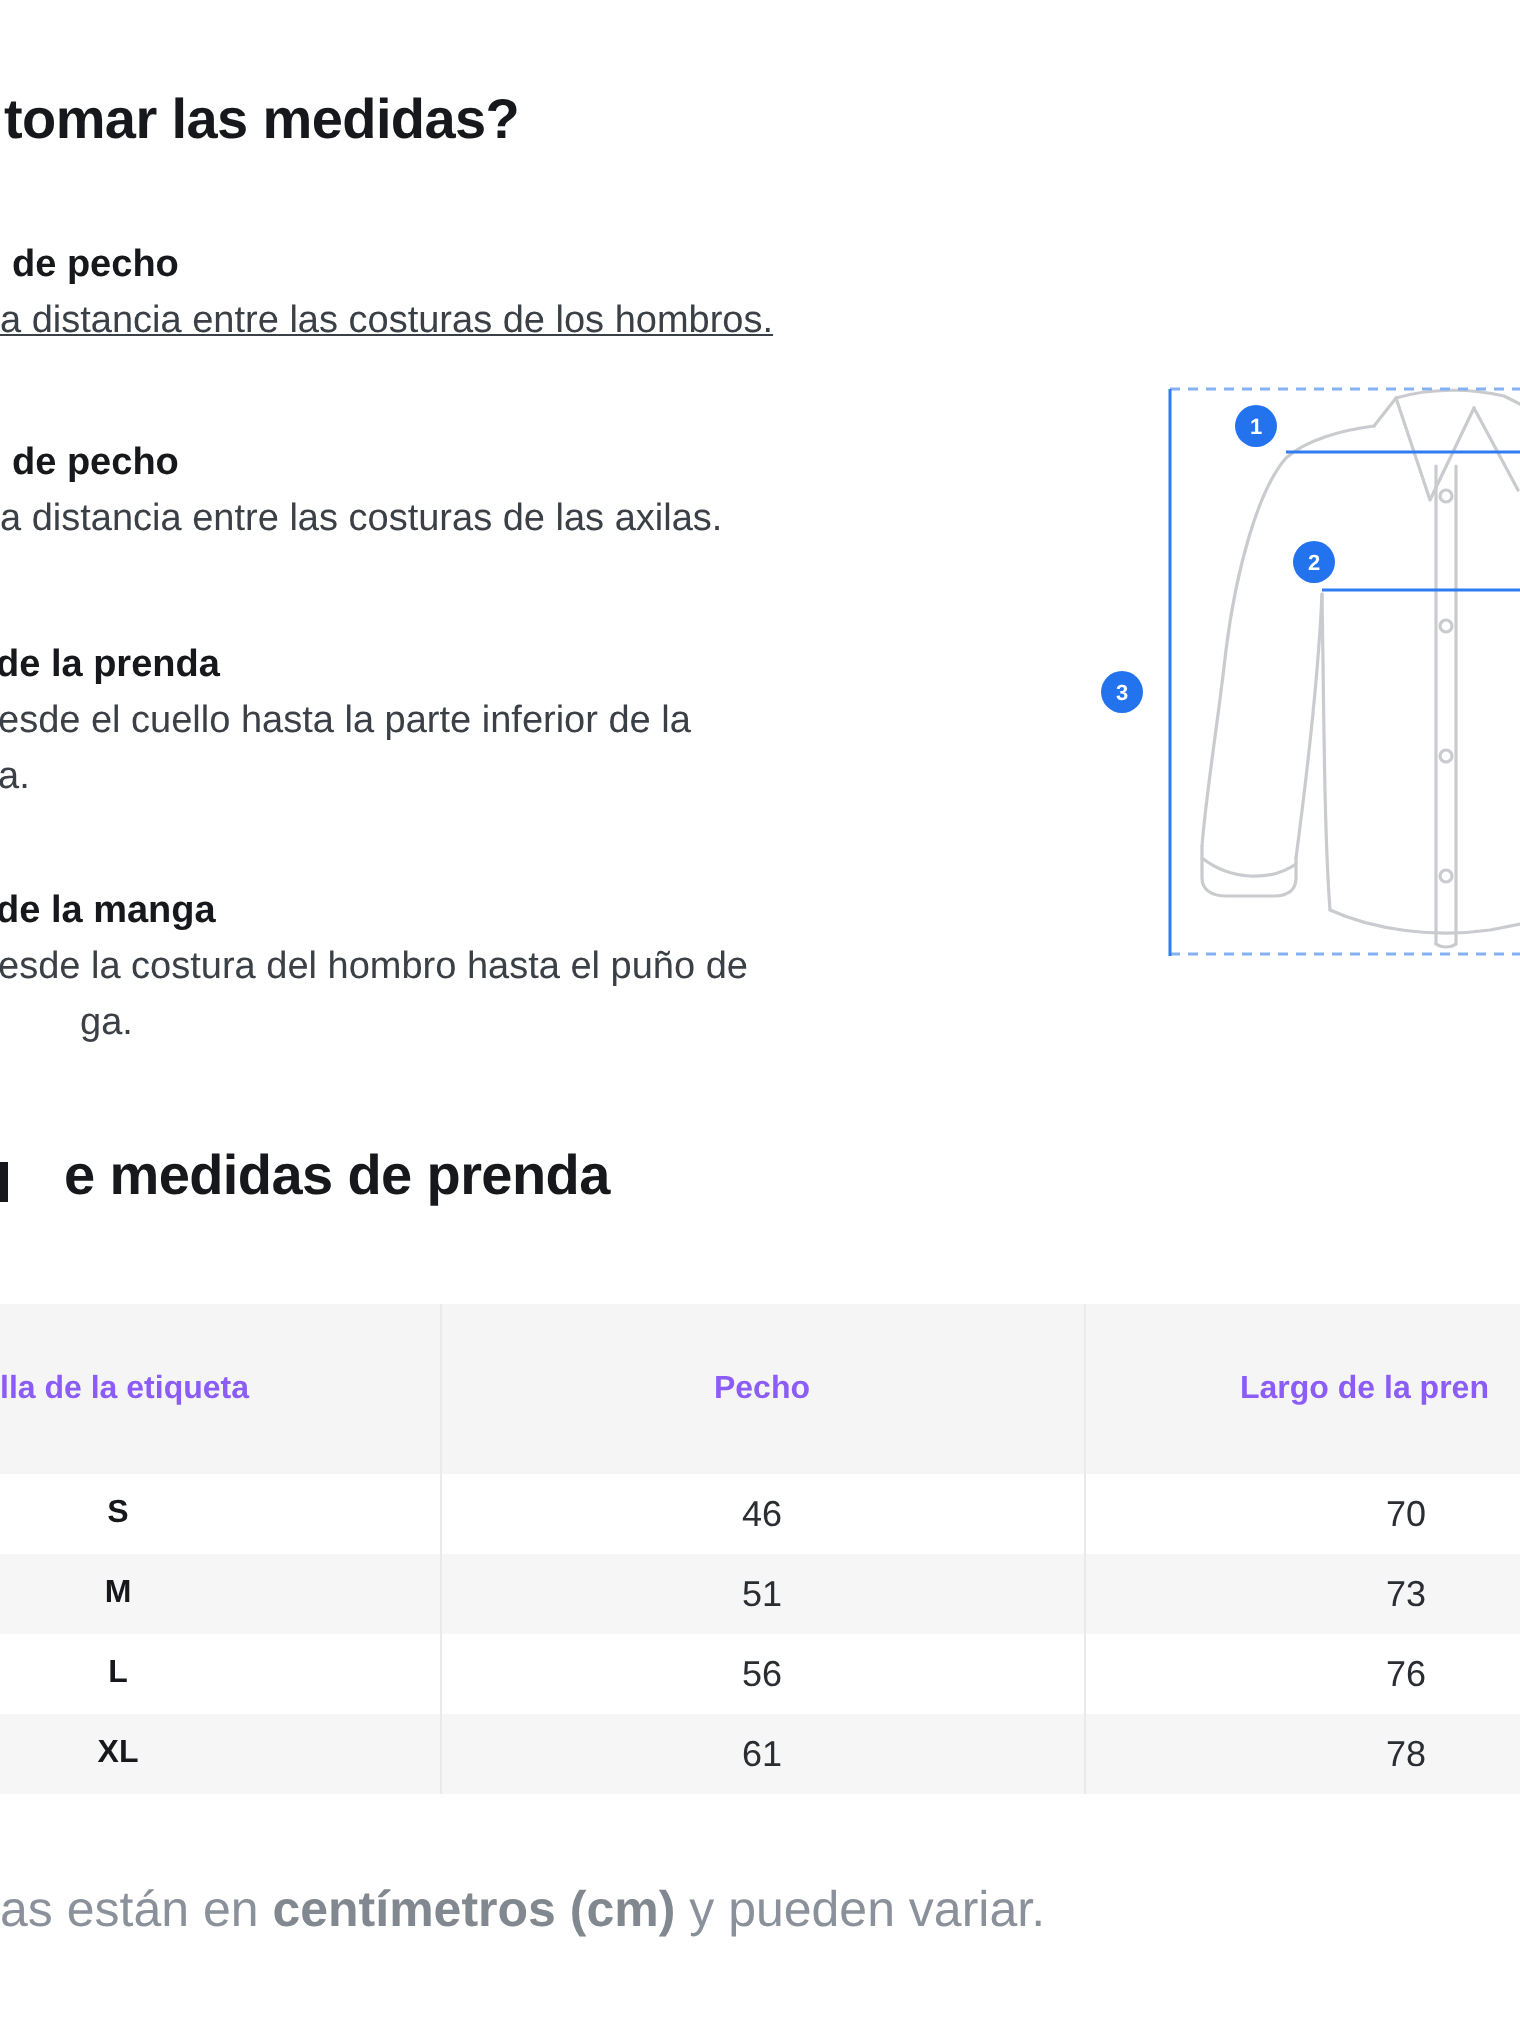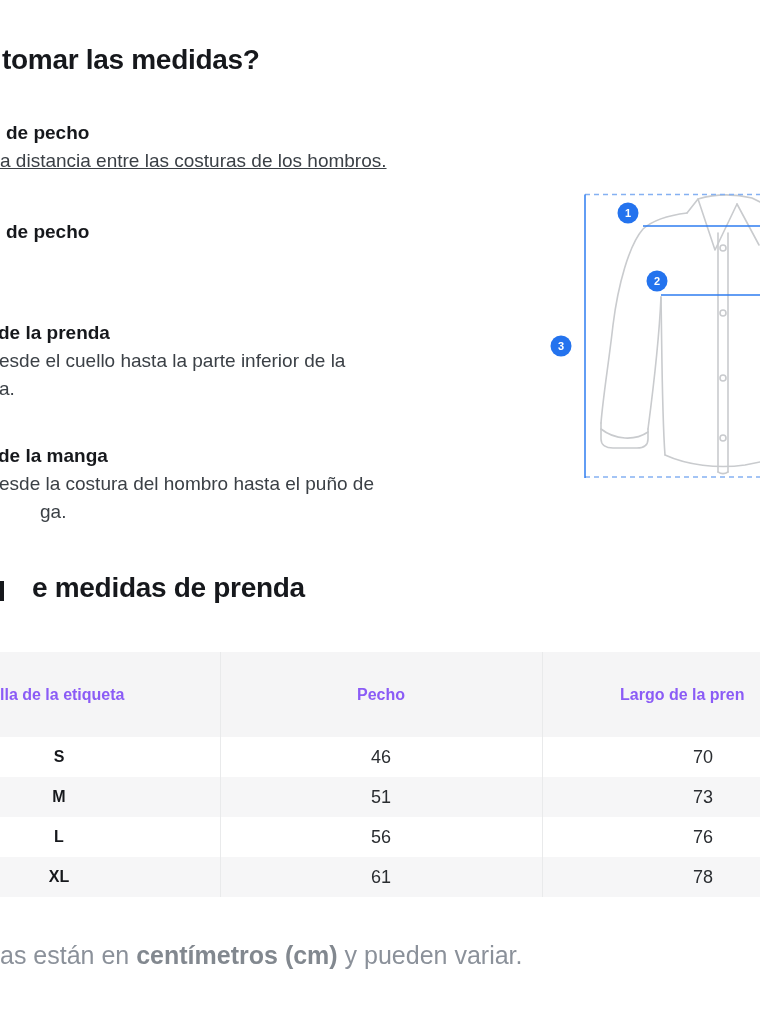--- a/index.html
+++ b/index.html
@@ -46,20 +46,21 @@
 <body>
 
 <div id="page">
 
   <div class="abs h1" id="heading-how">tomar las medidas?</div>
 
   <div class="abs sec-title" id="s1-title">de pecho</div>
   <div class="abs sec-line" id="s1-l0">a distancia entre las costuras de los hombros.</div>
 
   <div class="abs sec-title" id="s2-title">de pecho</div>
+  <div class="abs sec-line" id="s2-l0">a distancia entre las costuras de las axilas.</div>
 
   <div class="abs sec-title" id="s3-title">de la prenda</div>
   <div class="abs sec-line" id="s3-l0">esde el cuello hasta la parte inferior de la</div>
   <div class="abs sec-line" id="s3-l1">a.</div>
 
   <div class="abs sec-title" id="s4-title">de la manga</div>
   <div class="abs sec-line" id="s4-l0">esde la costura del hombro hasta el puño de</div>
   <div class="abs sec-line" id="s4-l1">ga.</div>
 
   <div class="abs" id="diagram">

